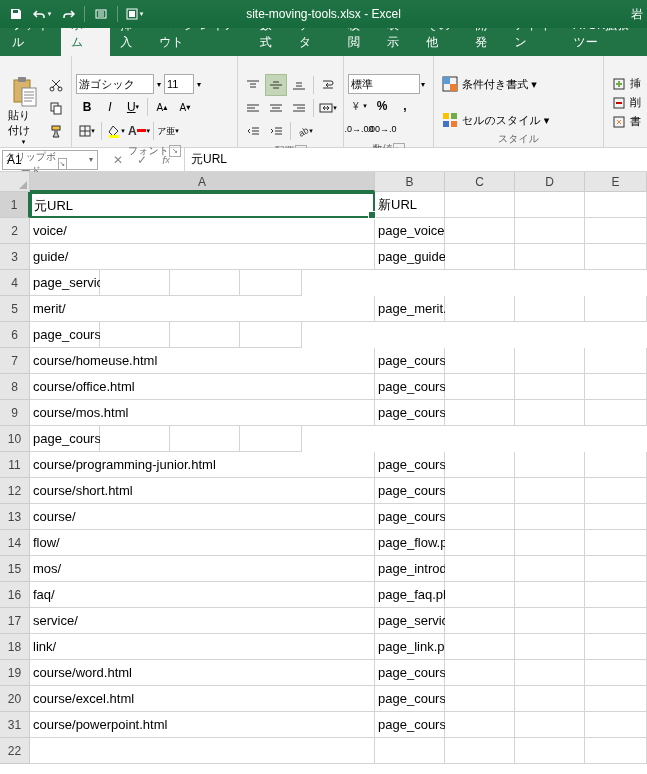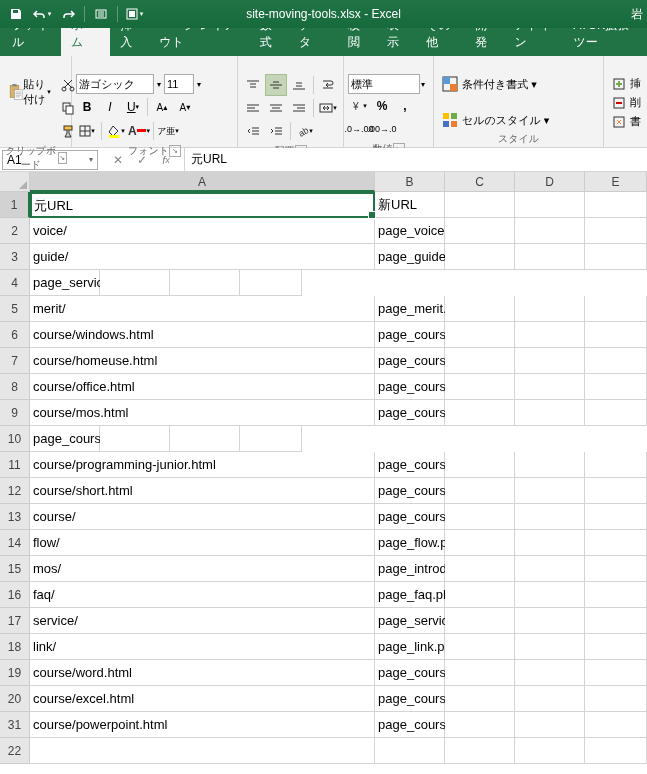--- a/index.html
+++ b/index.html
@@ -11,21 +11,21 @@
 .title-text { position: absolute; left: 50%; transform: translateX(-50%); font-size: 12px; }
 .title-right { margin-left: auto; font-size: 12px; }
 .ribbontabs { background: #217346; height: 28px; display: flex; align-items: flex-end; padding-left: 2px; }
 .ribbontab { padding: 6px 10px 5px; color: #fff; font-size: 12px; cursor: pointer; }
 .ribbontab.active { background: #f3f3f3; color: #217346; }
 .ribbon { background: #f3f3f3; height: 92px; display: flex; border-bottom: 1px solid #d4d4d4; }
 .ribbon-group { border-right: 1px solid #d4d4d4; padding: 18px 4px 0; display: flex; flex-direction: column; justify-content: space-between; }
 .ribbon-group-label { font-size: 10px; color: #666; text-align: center; padding: 2px 0; display: flex; justify-content: center; align-items: center; gap: 0; }
 .dialog-launcher { width: 12px; height: 12px; border: 1px solid #aaa; display: inline-flex; align-items: center; justify-content: center; font-size: 7px; color: #666; cursor: pointer; }
 .rg-content { display: flex; gap: 2px; flex: 1; align-items: flex-start; }
-.rg-bigbtn { display: flex; flex-direction: row; align-items: center; padding: 2px 4px; cursor: pointer; font-size: 11px; justify-content: space-between; }
+.rg-bigbtn { display: flex; flex-direction: column; align-items: center; padding: 2px 4px; cursor: pointer; font-size: 11px; justify-content: space-between; }
 .rg-col { display: flex; flex-direction: column; gap: 1px; }
 .rg-row { display: flex; gap: 1px; align-items: center; }
 .rg-smbtn { width: 22px; height: 22px; display: flex; align-items: center; justify-content: center; cursor: pointer; }
 .rg-smbtn.active { background: #c5d6b8; border: 1px solid #a5c194; }
 .font-name { width: 78px; height: 20px; border: 1px solid #ababab; font-size: 11px; padding: 0 2px; background: #fff; }
 .font-size { width: 30px; height: 20px; border: 1px solid #ababab; font-size: 11px; padding: 0 2px; background: #fff; }
 .numfmt { width: 72px; height: 20px; border: 1px solid #ababab; font-size: 11px; padding: 0 2px; background: #fff; }
 .namebox-row { height: 24px; border-bottom: 1px solid #d4d4d4; display: flex; align-items: center; background: #fff; }
 .namebox { width: 96px; border: 1px solid #ababab; height: 20px; margin: 2px; padding: 0 4px; font-size: 12px; display: flex; align-items: center; justify-content: space-between; }
 .nb-dd { font-size: 8px; color: #666; }
@@ -435,21 +435,20 @@
       <div class="datarow">
         <div class="rowhdr">5</div>
         <div class="cell cA">merit/</div>
         <div class="cell cB">page_merit.php</div>
         <div class="cell cC"></div>
         <div class="cell cD"></div>
         <div class="cell cE"></div>
       </div>
       <div class="datarow">
         <div class="rowhdr">6</div>
-        <div class="cell cA">course/windows.html</div>
         <div class="cell cB">page_course_windows.php</div>
         <div class="cell cC"></div>
         <div class="cell cD"></div>
         <div class="cell cE"></div>
       </div>
       <div class="datarow">
         <div class="rowhdr">7</div>
         <div class="cell cA">course/homeuse.html</div>
         <div class="cell cB">page_course_homeuse.php</div>
         <div class="cell cC"></div>

